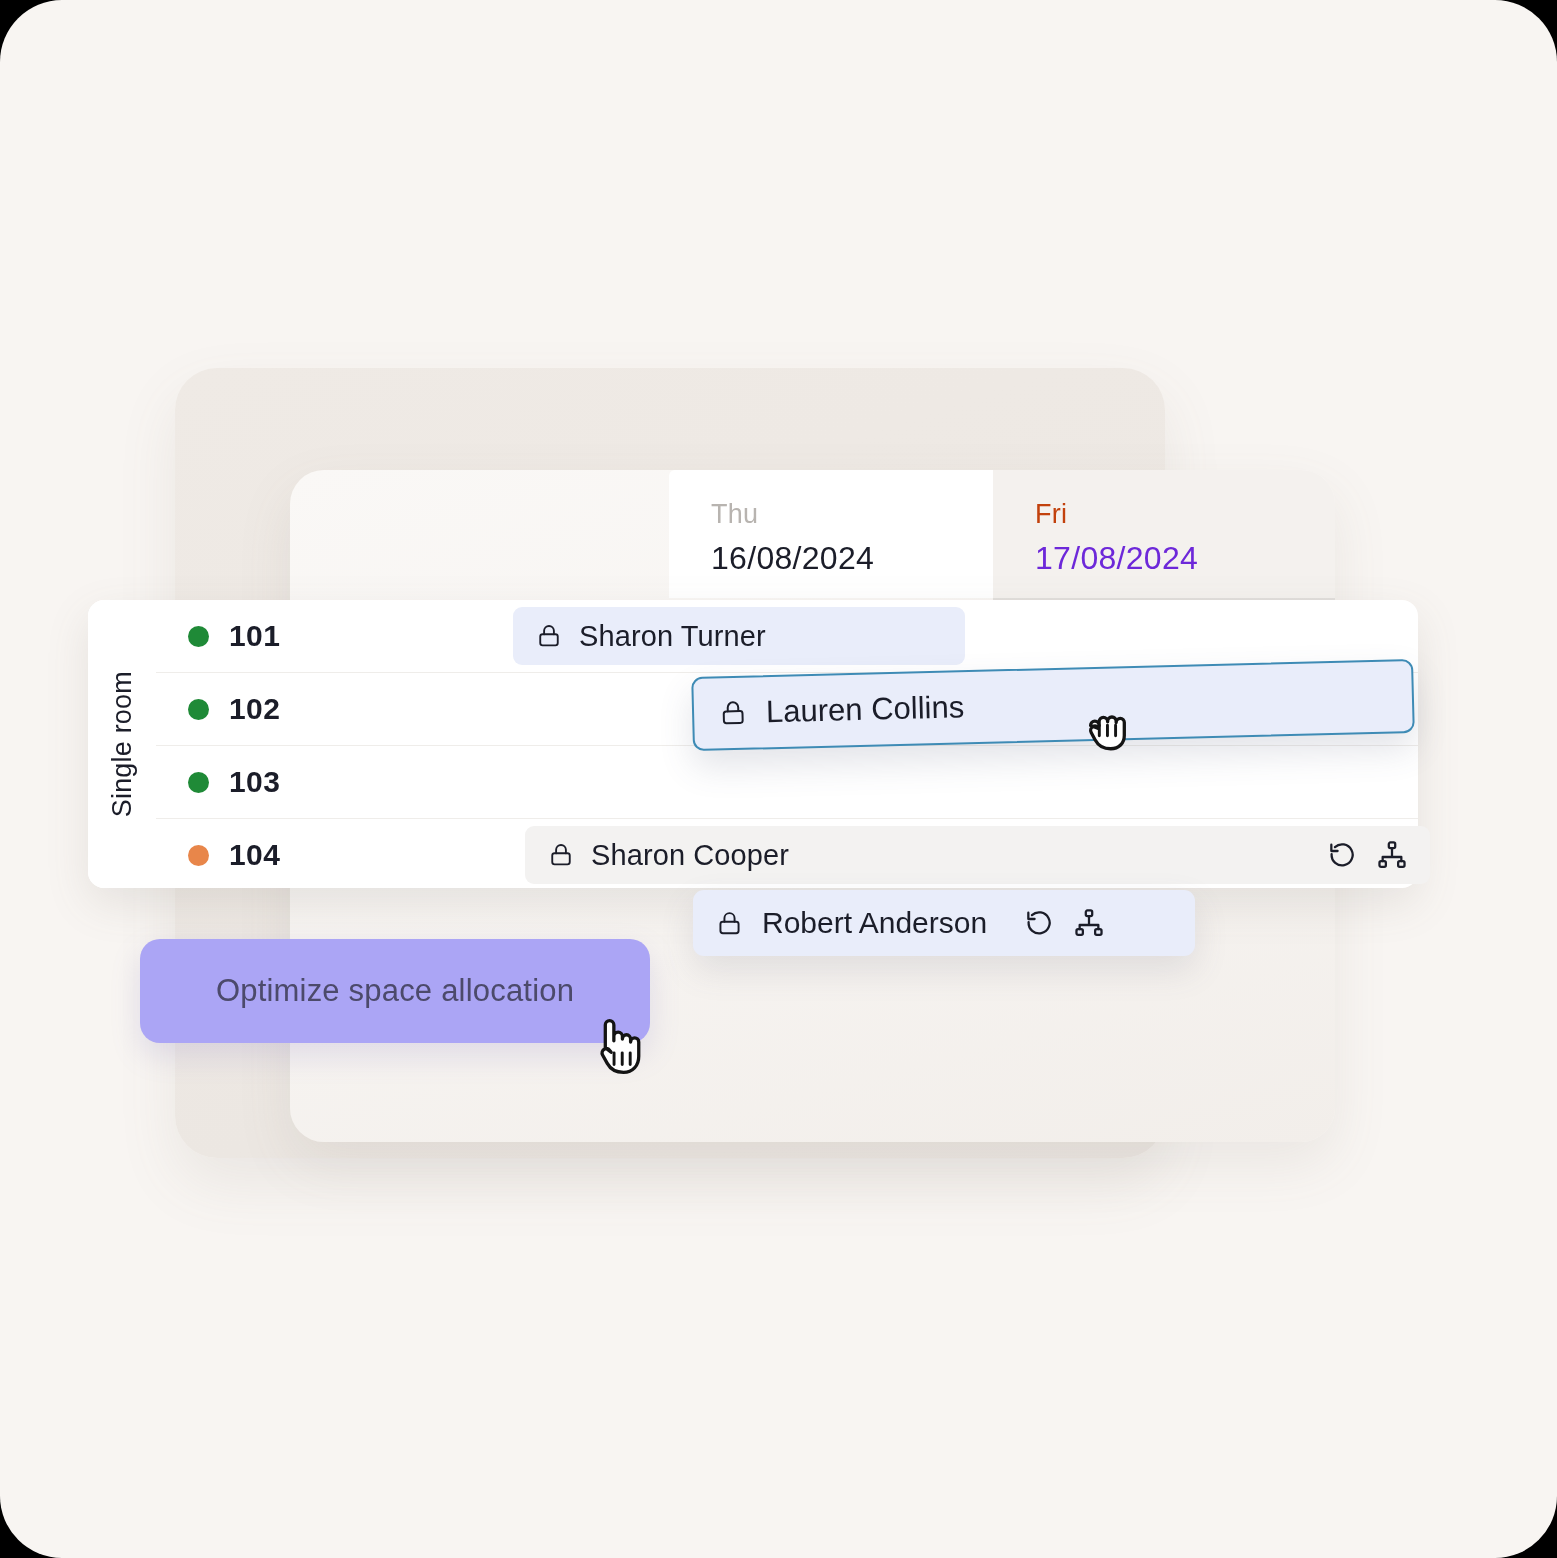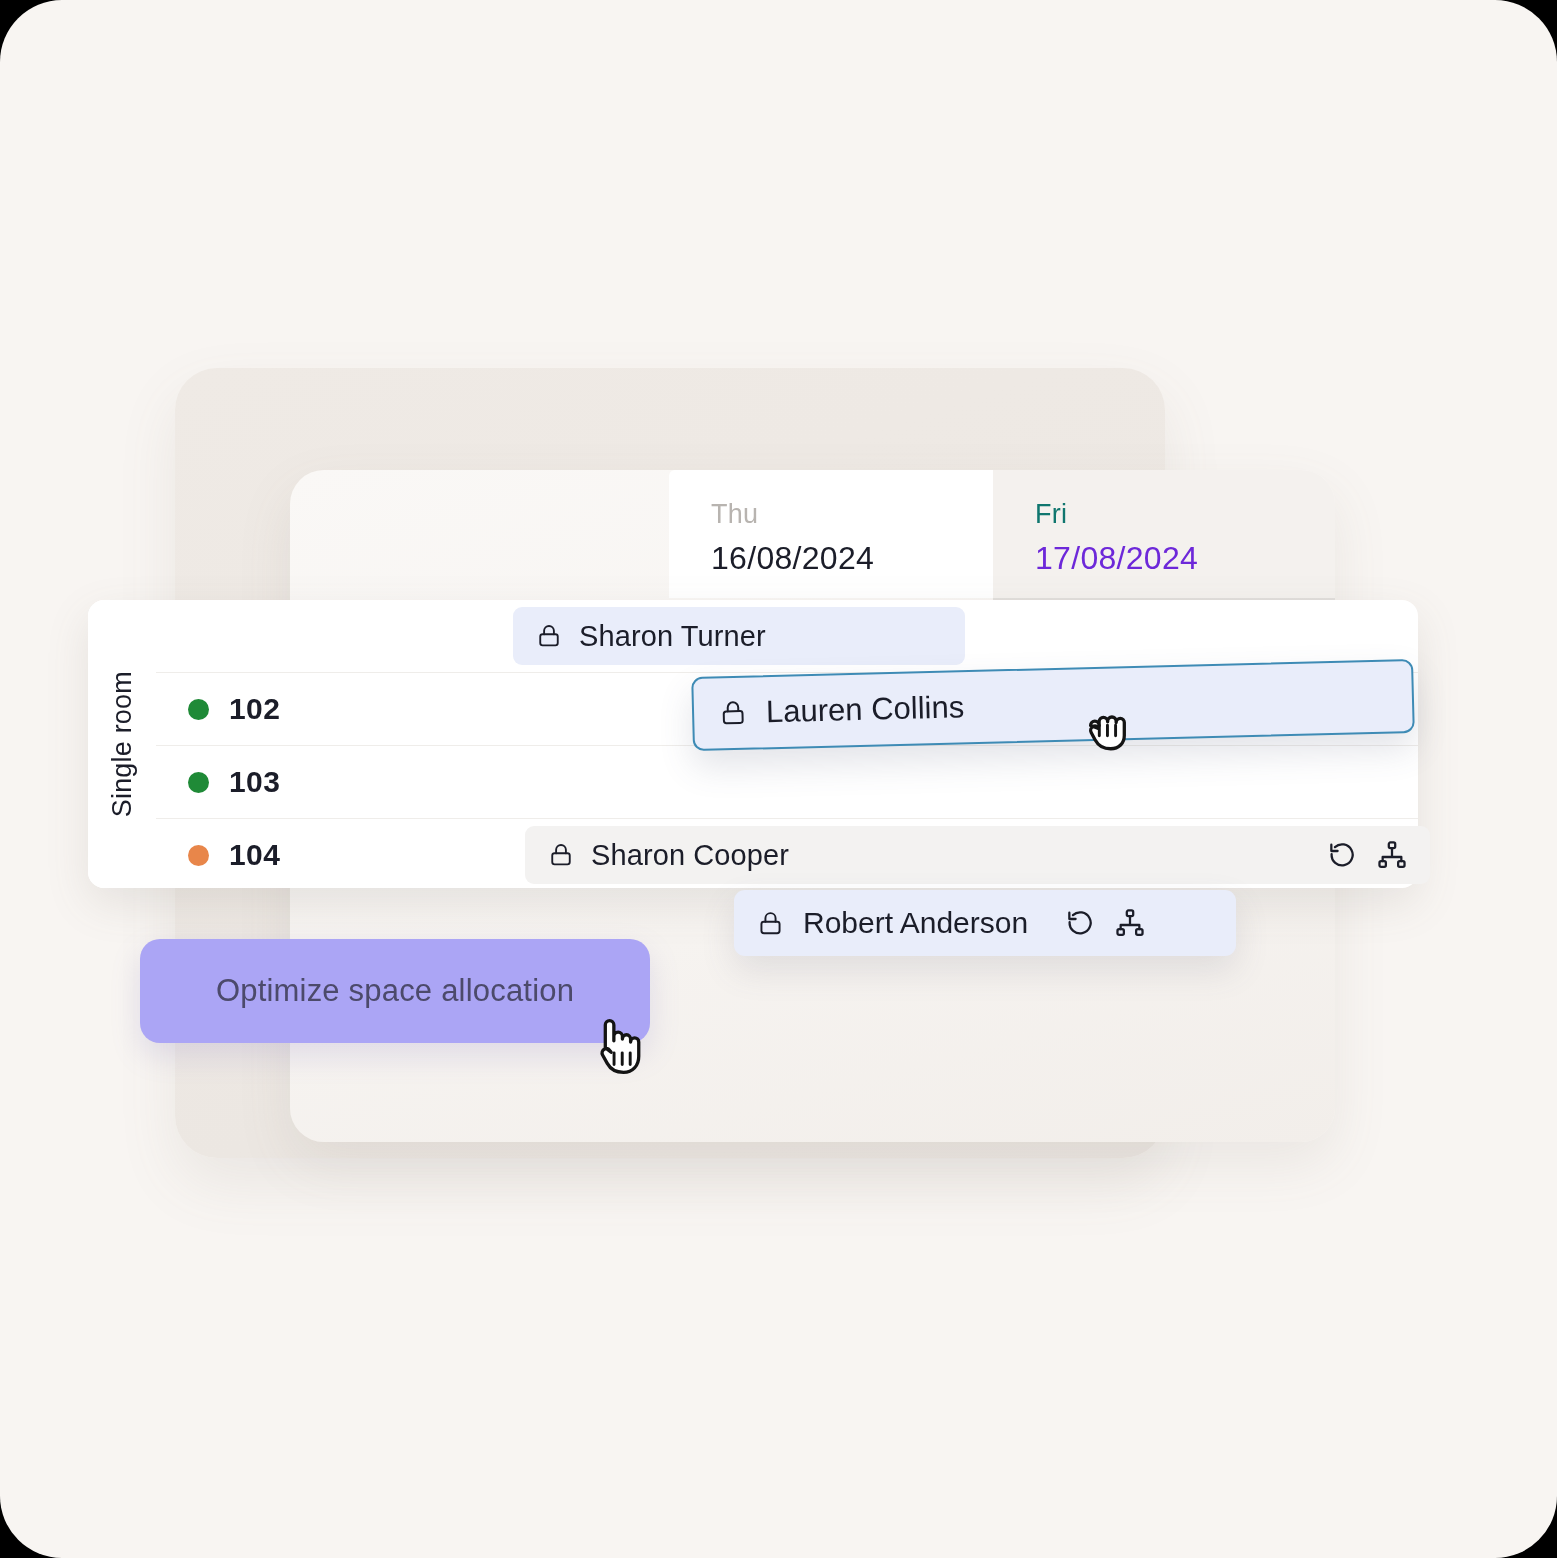--- a/index.html
+++ b/index.html
@@ -65,21 +65,21 @@
     width: 342px;
     background: #F4F1EE;
     border-top-right-radius: 34px;
   }
   .date-dow {
     font-size: 27px;
     color: #B8B4B0;
     letter-spacing: .2px;
     line-height: 1.25;
   }
-  .date-col.fri .date-dow { color: #0f766e; }
+  .date-col.fri .date-dow { color: #c2410c; }
   .date-full {
     font-size: 32px;
     color: #1B1D29;
     font-weight: 400;
     margin-top: 8px;
     letter-spacing: .3px;
   }
   .date-col.fri .date-full { color: #6d28d9; }
 
   
@@ -220,21 +220,21 @@
     font-size: 31px;
     color: #1B1D29;
     transform: rotate(-1.45deg);
     box-shadow: 0 16px 34px rgba(80,90,120,0.16);
     z-index: 40;
   }
 
   
   .float-chip {
     position: absolute;
-    left: 734px;
+    left: 693px;
     top: 890px;
     width: 502px;
     height: 66px;
     background: #E9EDFA;
     border-radius: 11px;
     display: flex;
     align-items: center;
     gap: 18px;
     padding: 0 22px;
     box-sizing: border-box;
@@ -291,20 +291,24 @@
 
   <div class="grid-card">
 
     <div class="group-label-col">
       <span class="group-label">Single room</span>
     </div>
 
     <div class="rows">
 
       <div class="row">
+        <div class="room-cell">
+          <span class="dot" style="background:#1F8A37"></span>
+          <span class="room-no">101</span>
+        </div>
         <div class="lane">
           <div class="chip chip-blue" style="left:0px;width:452px;">
             <svg class="ic" width="28" height="28" viewBox="0 0 24 24" fill="none" stroke="#1B1D29" stroke-width="1.6" stroke-linecap="round" stroke-linejoin="round">
               <rect x="4.5" y="10.5" width="15" height="9.5" rx="2"></rect>
               <path d="M7.8 10.5V7.6a4.2 4.2 0 0 1 8.4 0v2.9"></path>
             </svg>
             <span class="name">Sharon Turner</span>
           </div>
         </div>
       </div>

